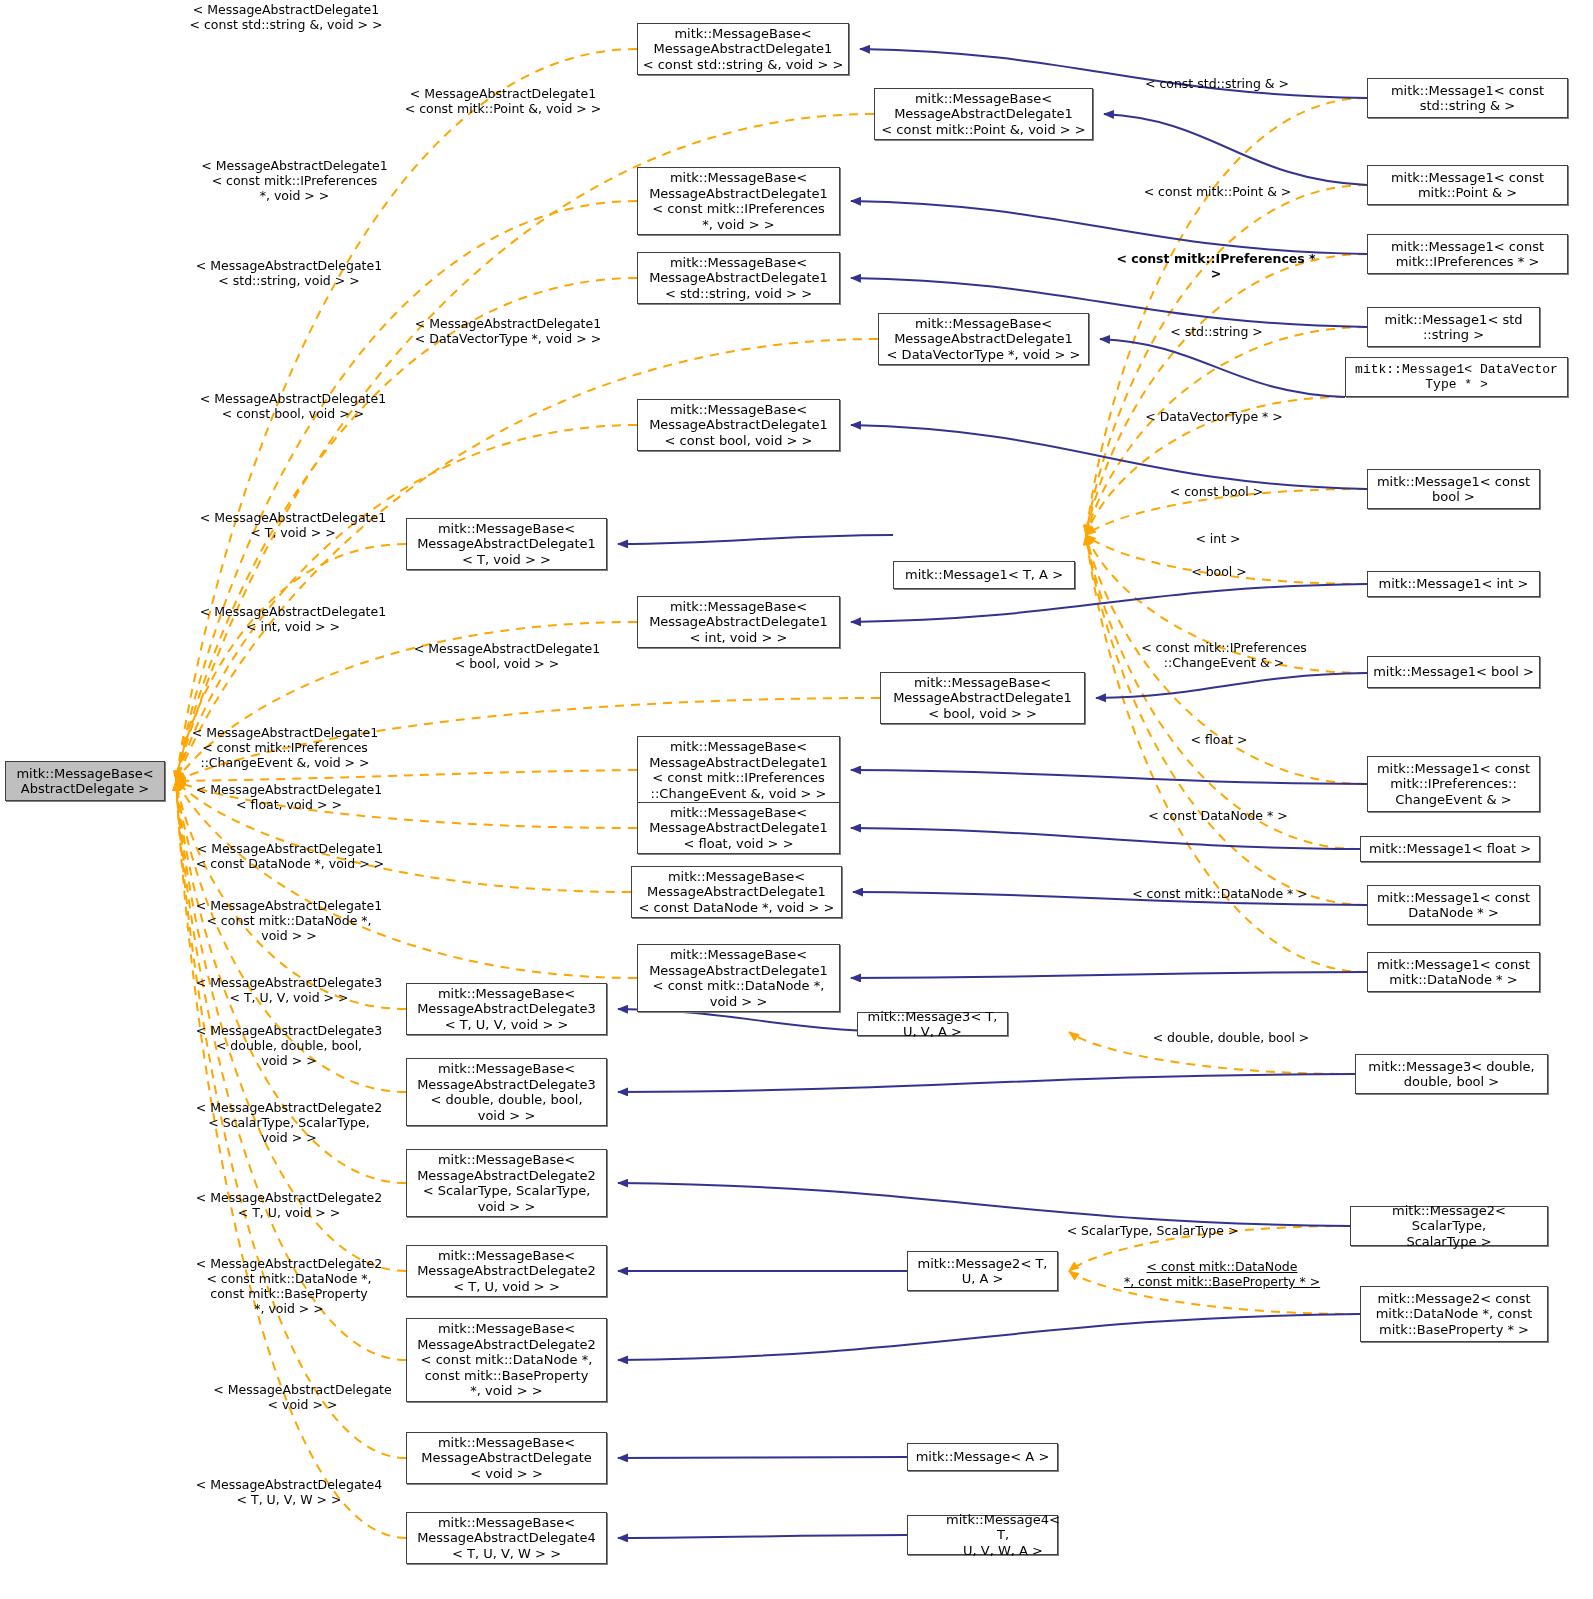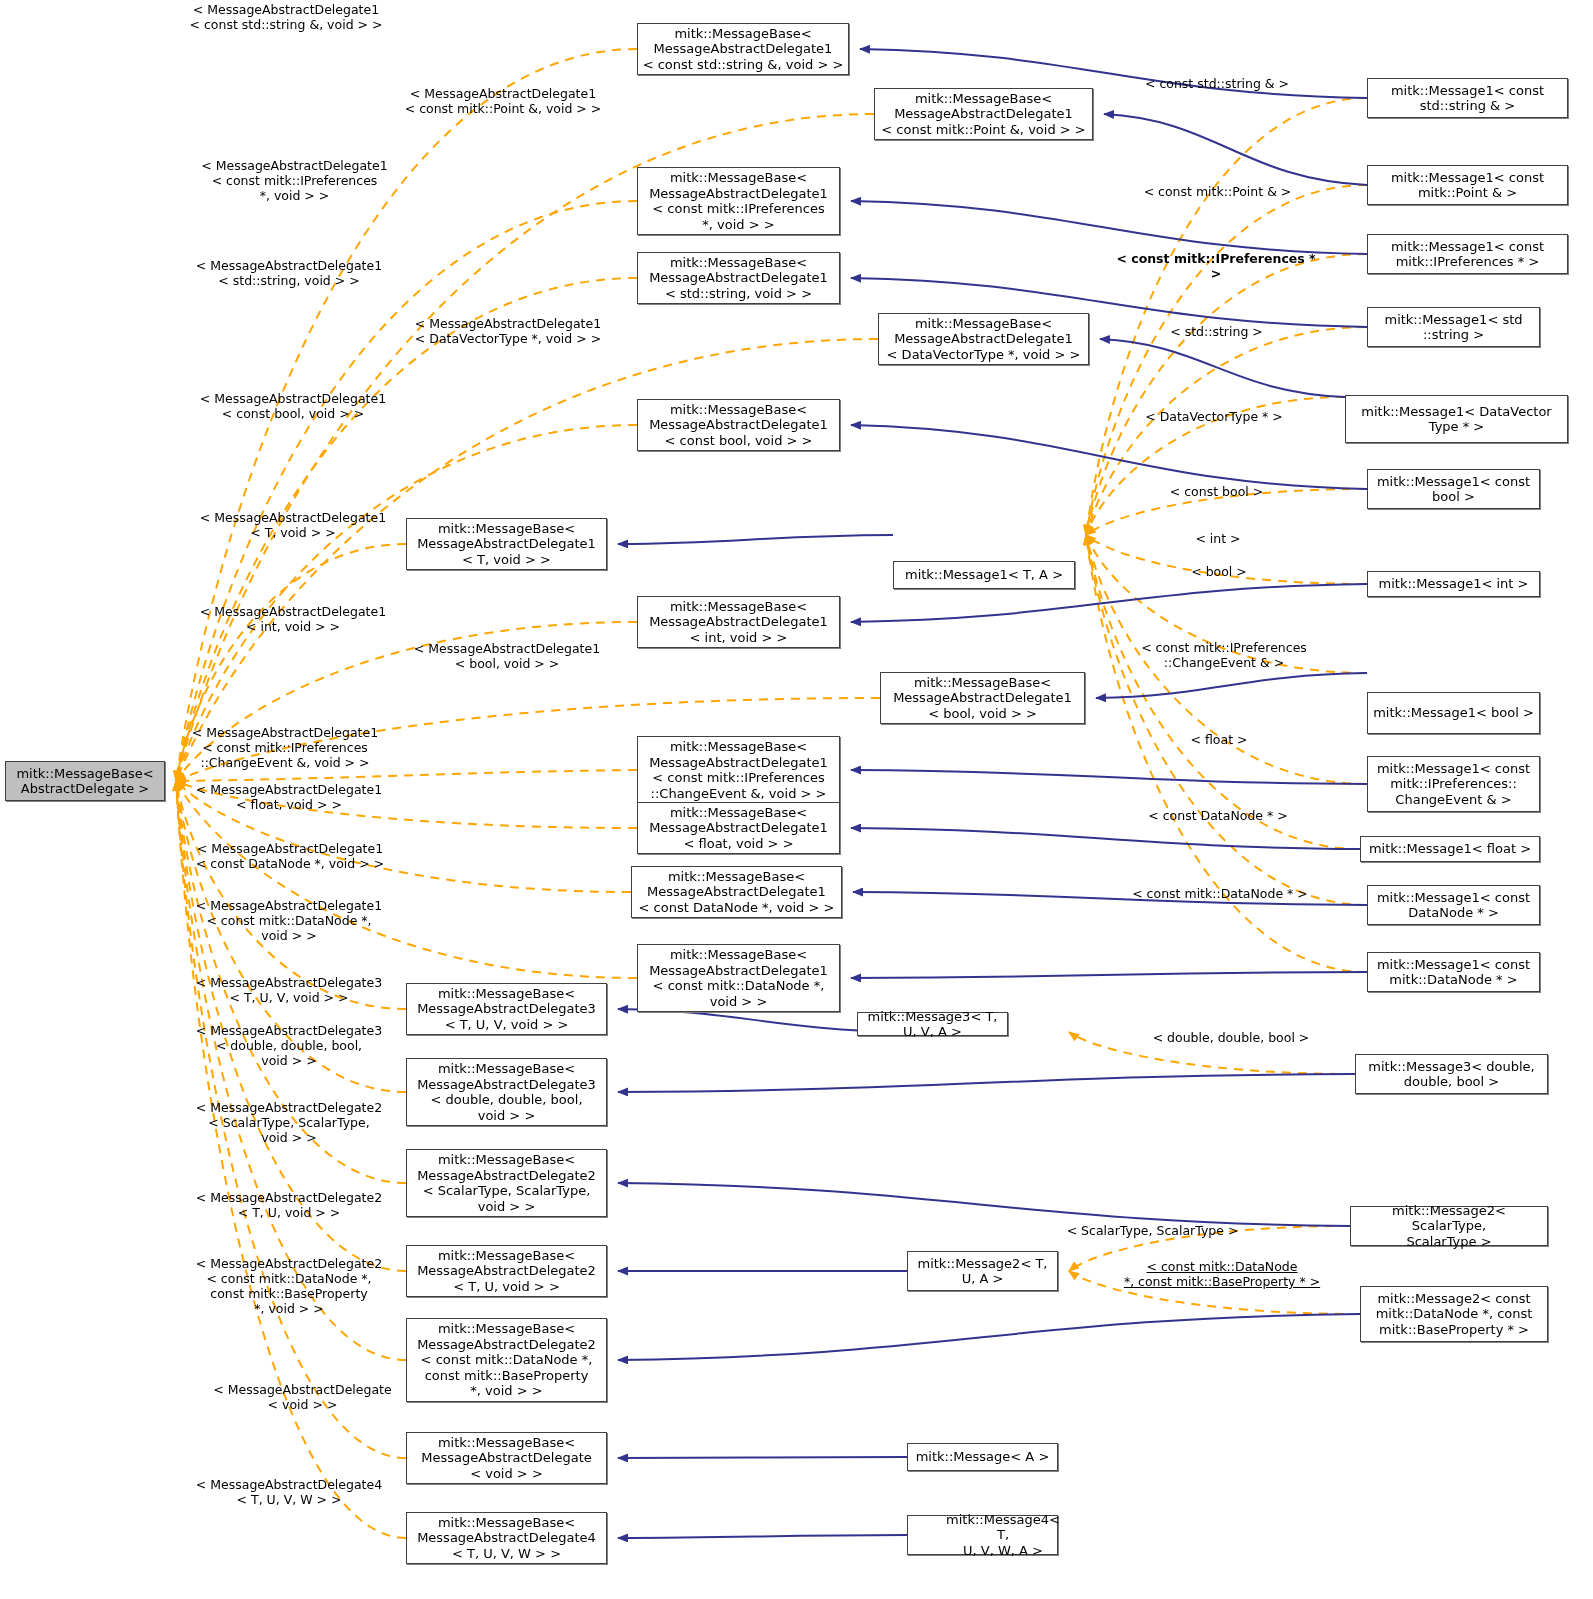--- a/index.html
+++ b/index.html
@@ -195,26 +195,26 @@
       <div class="node" style="left: 907px; top: 1515px; width: 151px; height: 40px; padding-left: 44px;">mitk::Message4&lt; T,
 U, V, W, A &gt;</div>
       <div class="node" style="left: 1367px; top: 78px; width: 201px; height: 40px;">mitk::Message1&lt; const
 std::string &amp; &gt;</div>
       <div class="node" style="left: 1367px; top: 165px; width: 201px; height: 40px;">mitk::Message1&lt; const
 mitk::Point &amp; &gt;</div>
       <div class="node" style="left: 1367px; top: 234px; width: 201px; height: 40px;">mitk::Message1&lt; const
 mitk::IPreferences * &gt;</div>
       <div class="node" style="left: 1367px; top: 307px; width: 173px; height: 40px;">mitk::Message1&lt; std
 ::string &gt;</div>
-      <div class="node" style="left: 1345px; top: 395px; width: 223px; height: 48px;">mitk::Message1&lt; DataVector
+      <div class="node" style="left: 1345px; top: 357px; width: 223px; height: 40px; font-family: Liberation Mono, monospace;">mitk::Message1&lt; DataVector
 Type * &gt;</div>
       <div class="node" style="left: 1367px; top: 469px; width: 173px; height: 40px;">mitk::Message1&lt; const
 bool &gt;</div>
       <div class="node" style="left: 1367px; top: 571px; width: 173px; height: 26px;">mitk::Message1&lt; int &gt;</div>
-      <div class="node" style="left: 1367px; top: 692px; width: 173px; height: 42px;">mitk::Message1&lt; bool &gt;</div>
+      <div class="node" style="left: 1367px; top: 656px; width: 173px; height: 32px;">mitk::Message1&lt; bool &gt;</div>
       <div class="node" style="left: 1367px; top: 756px; width: 173px; height: 56px;">mitk::Message1&lt; const
 mitk::IPreferences::
 ChangeEvent &amp; &gt;</div>
       <div class="node" style="left: 1360px; top: 836px; width: 180px; height: 26px;">mitk::Message1&lt; float &gt;</div>
       <div class="node" style="left: 1367px; top: 885px; width: 173px; height: 40px;">mitk::Message1&lt; const
 DataNode * &gt;</div>
       <div class="node" style="left: 1367px; top: 952px; width: 173px; height: 40px;">mitk::Message1&lt; const
 mitk::DataNode * &gt;</div>
       <div class="node" style="left: 1355px; top: 1054px; width: 193px; height: 40px;">mitk::Message3&lt; double,
 double, bool &gt;</div>

